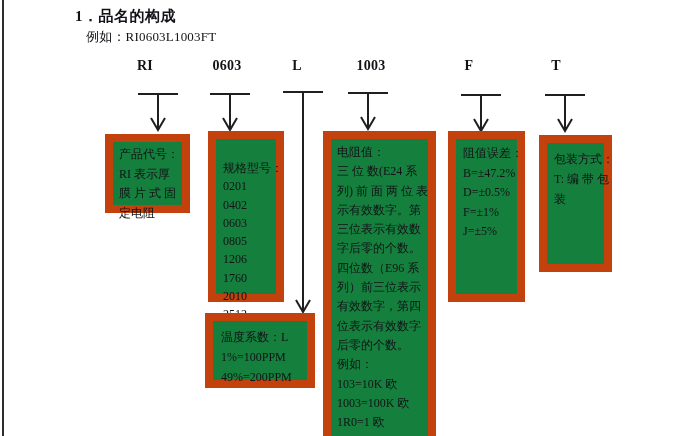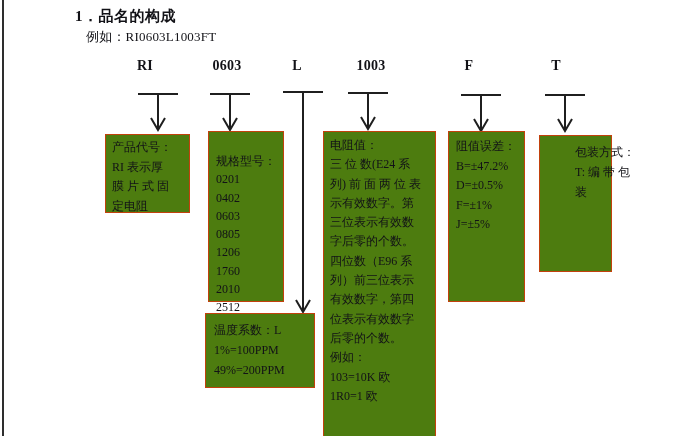--- a/index.html
+++ b/index.html
@@ -26,40 +26,40 @@
   .code-label{
     position:absolute;top:58px;
     transform:translateX(-50%);
     font-size:14px;font-weight:600;letter-spacing:0.3px;
   }
   .arrow{position:absolute;}
   .arrow svg{display:block;}
   .arrow line,.arrow path{stroke:#1f1f1f;stroke-width:2;fill:none;}
   .infobox{
     position:absolute;
-    border:1px solid #c2410c;
-    background:#4d7c0f;
+    border:8px solid #c2410c;
+    background:#15803d;
     box-sizing:border-box;
     font-size:12px;
   }
   .infobox .line{
     white-space:pre;
     line-height:19.5px;
   }
   .box-product   {left:105px;top:134px;width:85px; height:79px; padding:3px 6px;}
   .box-spec      {left:208px;top:131px;width:76px; height:171px;padding:20px 7px;}
   .box-spec .line{line-height:18.3px;}
   .box-temp      {left:205px;top:313px;width:110px;height:75px; padding:6px 8px;}
   .box-temp .line{line-height:20px;}
   .box-res       {left:323px;top:131px;width:113px;height:375px;padding:4px 6px;}
   .box-res .line {line-height:19.3px;}
   .box-tol       {left:448px;top:131px;width:77px; height:171px;padding:5px 7px;}
   .box-tol .line {line-height:19.5px;}
   .box-pack      {left:539px;top:135px;width:73px; height:137px;padding:6px 7px;}
-  .box-pack .line{line-height:20px;margin-left:28px;}
+  .box-pack .line{line-height:20px;}
 </style>
 </head>
 <body>
 
 <div class="page">
 
   <div class="left-rule"></div>
 
   <div class="title">1．品名的构成</div>
   <div class="example">例如：RI0603L1003FT</div>
@@ -146,20 +146,21 @@
       <div class="line">示有效数字。第</div>
       <div class="line">三位表示有效数</div>
       <div class="line">字后零的个数。</div>
       <div class="line">四位数（E96 系</div>
       <div class="line">列）前三位表示</div>
       <div class="line">有效数字，第四</div>
       <div class="line">位表示有效数字</div>
       <div class="line">后零的个数。</div>
       <div class="line">例如：</div>
       <div class="line">103=10K 欧</div>
+      <div class="line">1003=100K 欧</div>
       <div class="line">1R0=1 欧</div>
     </div>
 
   <div class="infobox box-tol">
       <div class="line">阻值误差：</div>
       <div class="line">B=±47.2%</div>
       <div class="line">D=±0.5%</div>
       <div class="line">F=±1%</div>
       <div class="line">J=±5%</div>
     </div>

